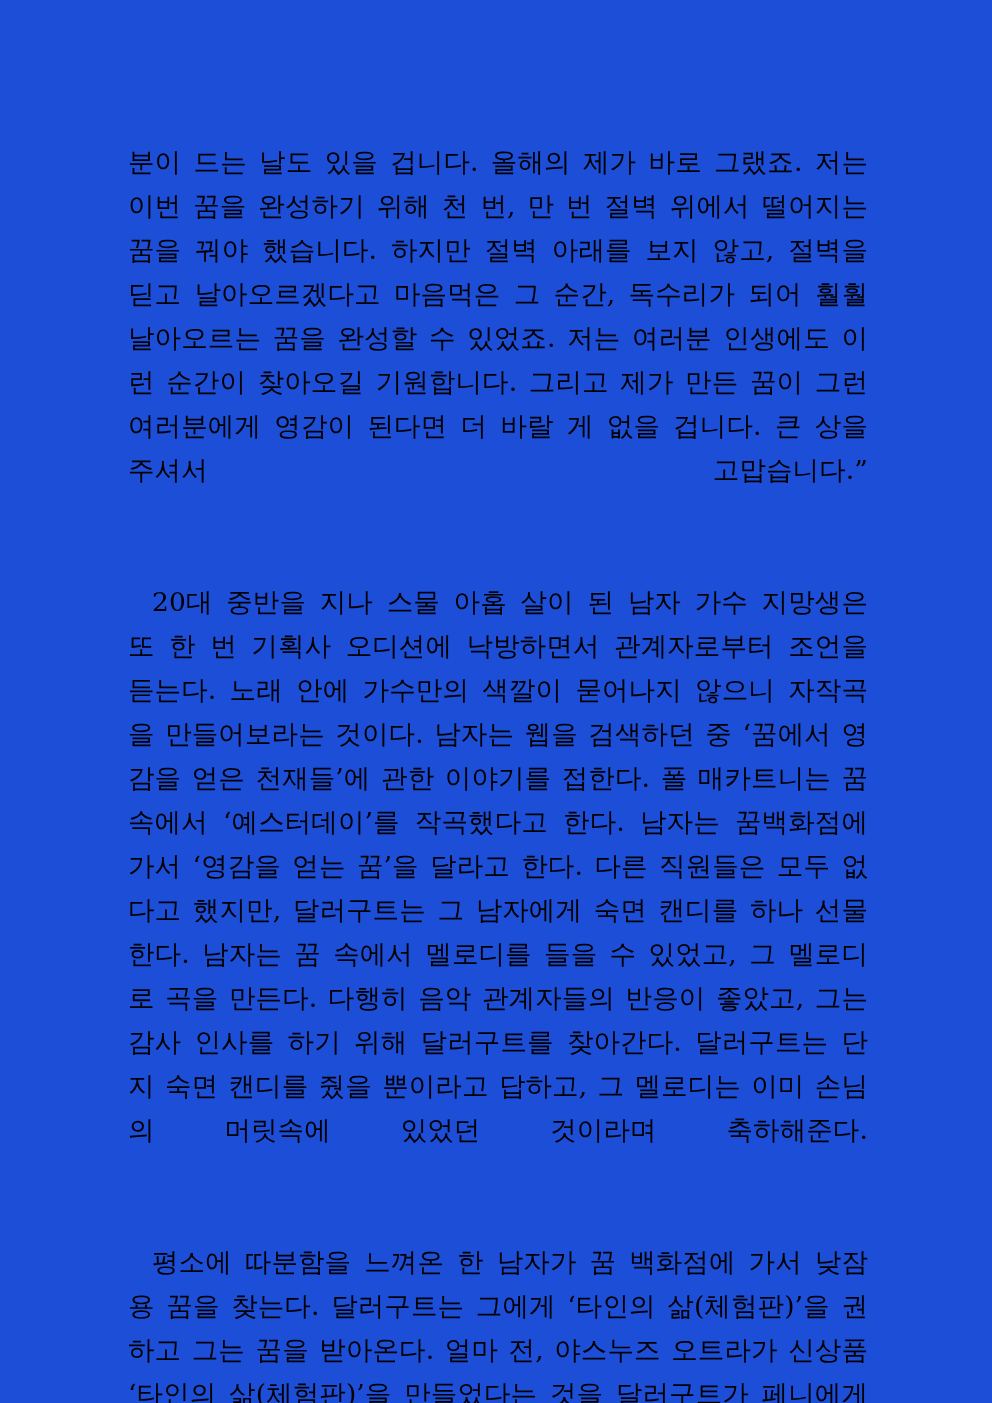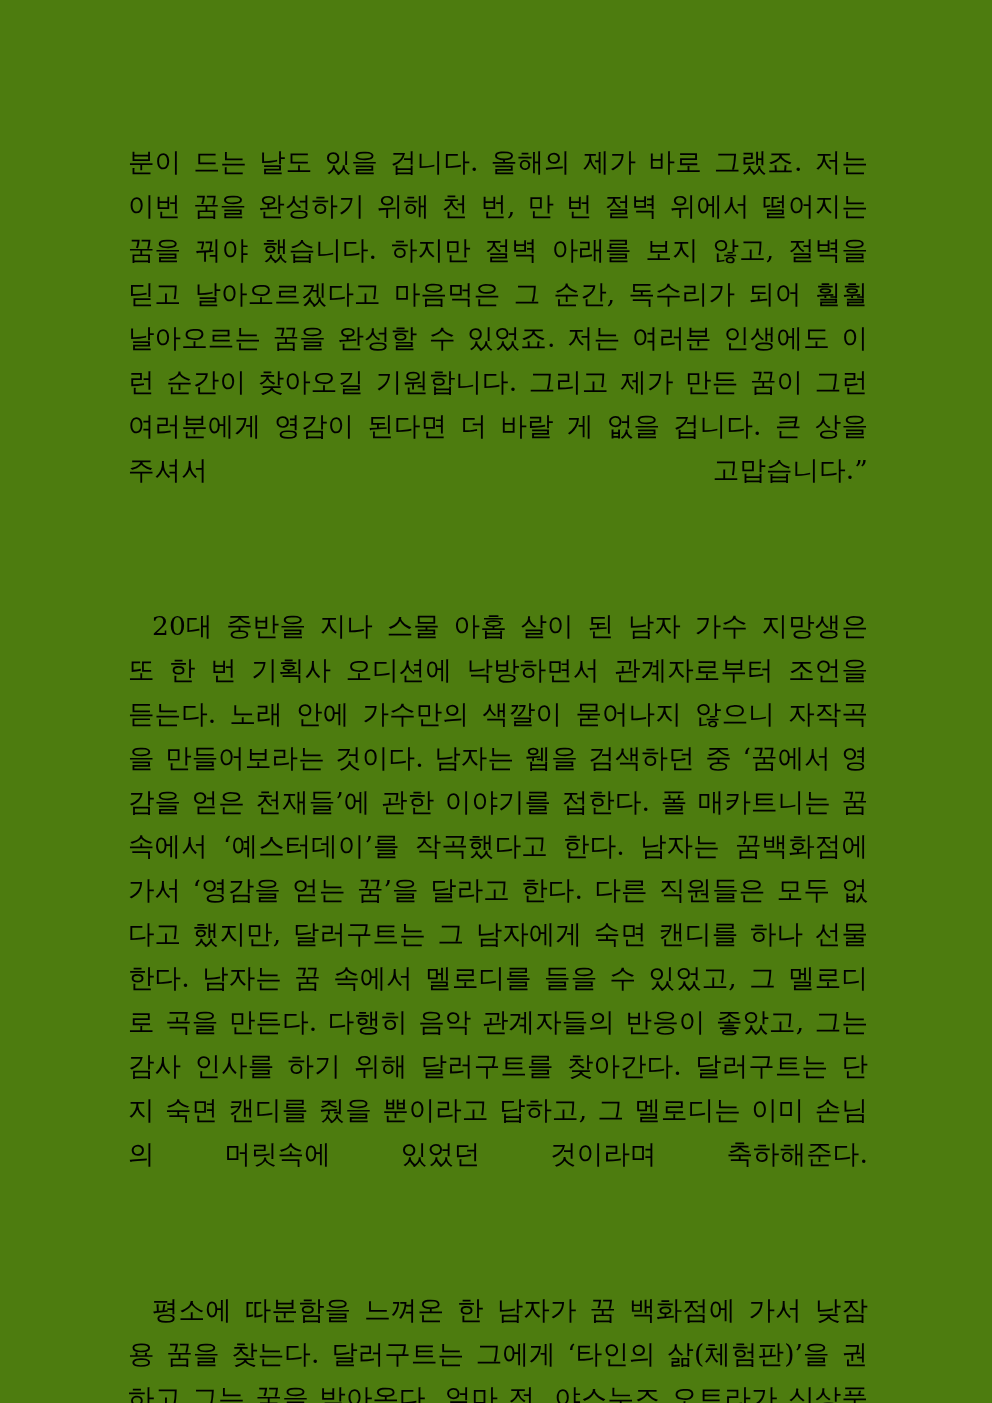--- a/index.html
+++ b/index.html
@@ -11,21 +11,21 @@
 
   body {
     font-family: "DejaVu Serif", "Liberation Serif", serif;
     color: #000000;
   }
 
   .page {
     position: relative;
     width: 992px;
     height: 1403px;
-    background: #4d7c0f;
+    background: #1d4ed8;
     margin: 0 auto;
     overflow: hidden;
     box-sizing: border-box;
   }
 
   .text-block {
     position: absolute;
     left: 128px;
     top: 140px;
     width: 740px;
@@ -38,21 +38,21 @@
     text-align: justify;
     text-justify: inter-character;
     letter-spacing: 0.1px;
     word-spacing: 1.5px;
     color: #000000;
     font-weight: 400;
     -webkit-font-smoothing: antialiased;
   }
 
   .paragraph + .paragraph {
-    margin-top: 68px;
+    margin-top: 44px;
   }
 
   .paragraph.indent {
     text-indent: 24px;
   }
 
   
   .paragraph::after {
     content: "";
     display: inline-block;

